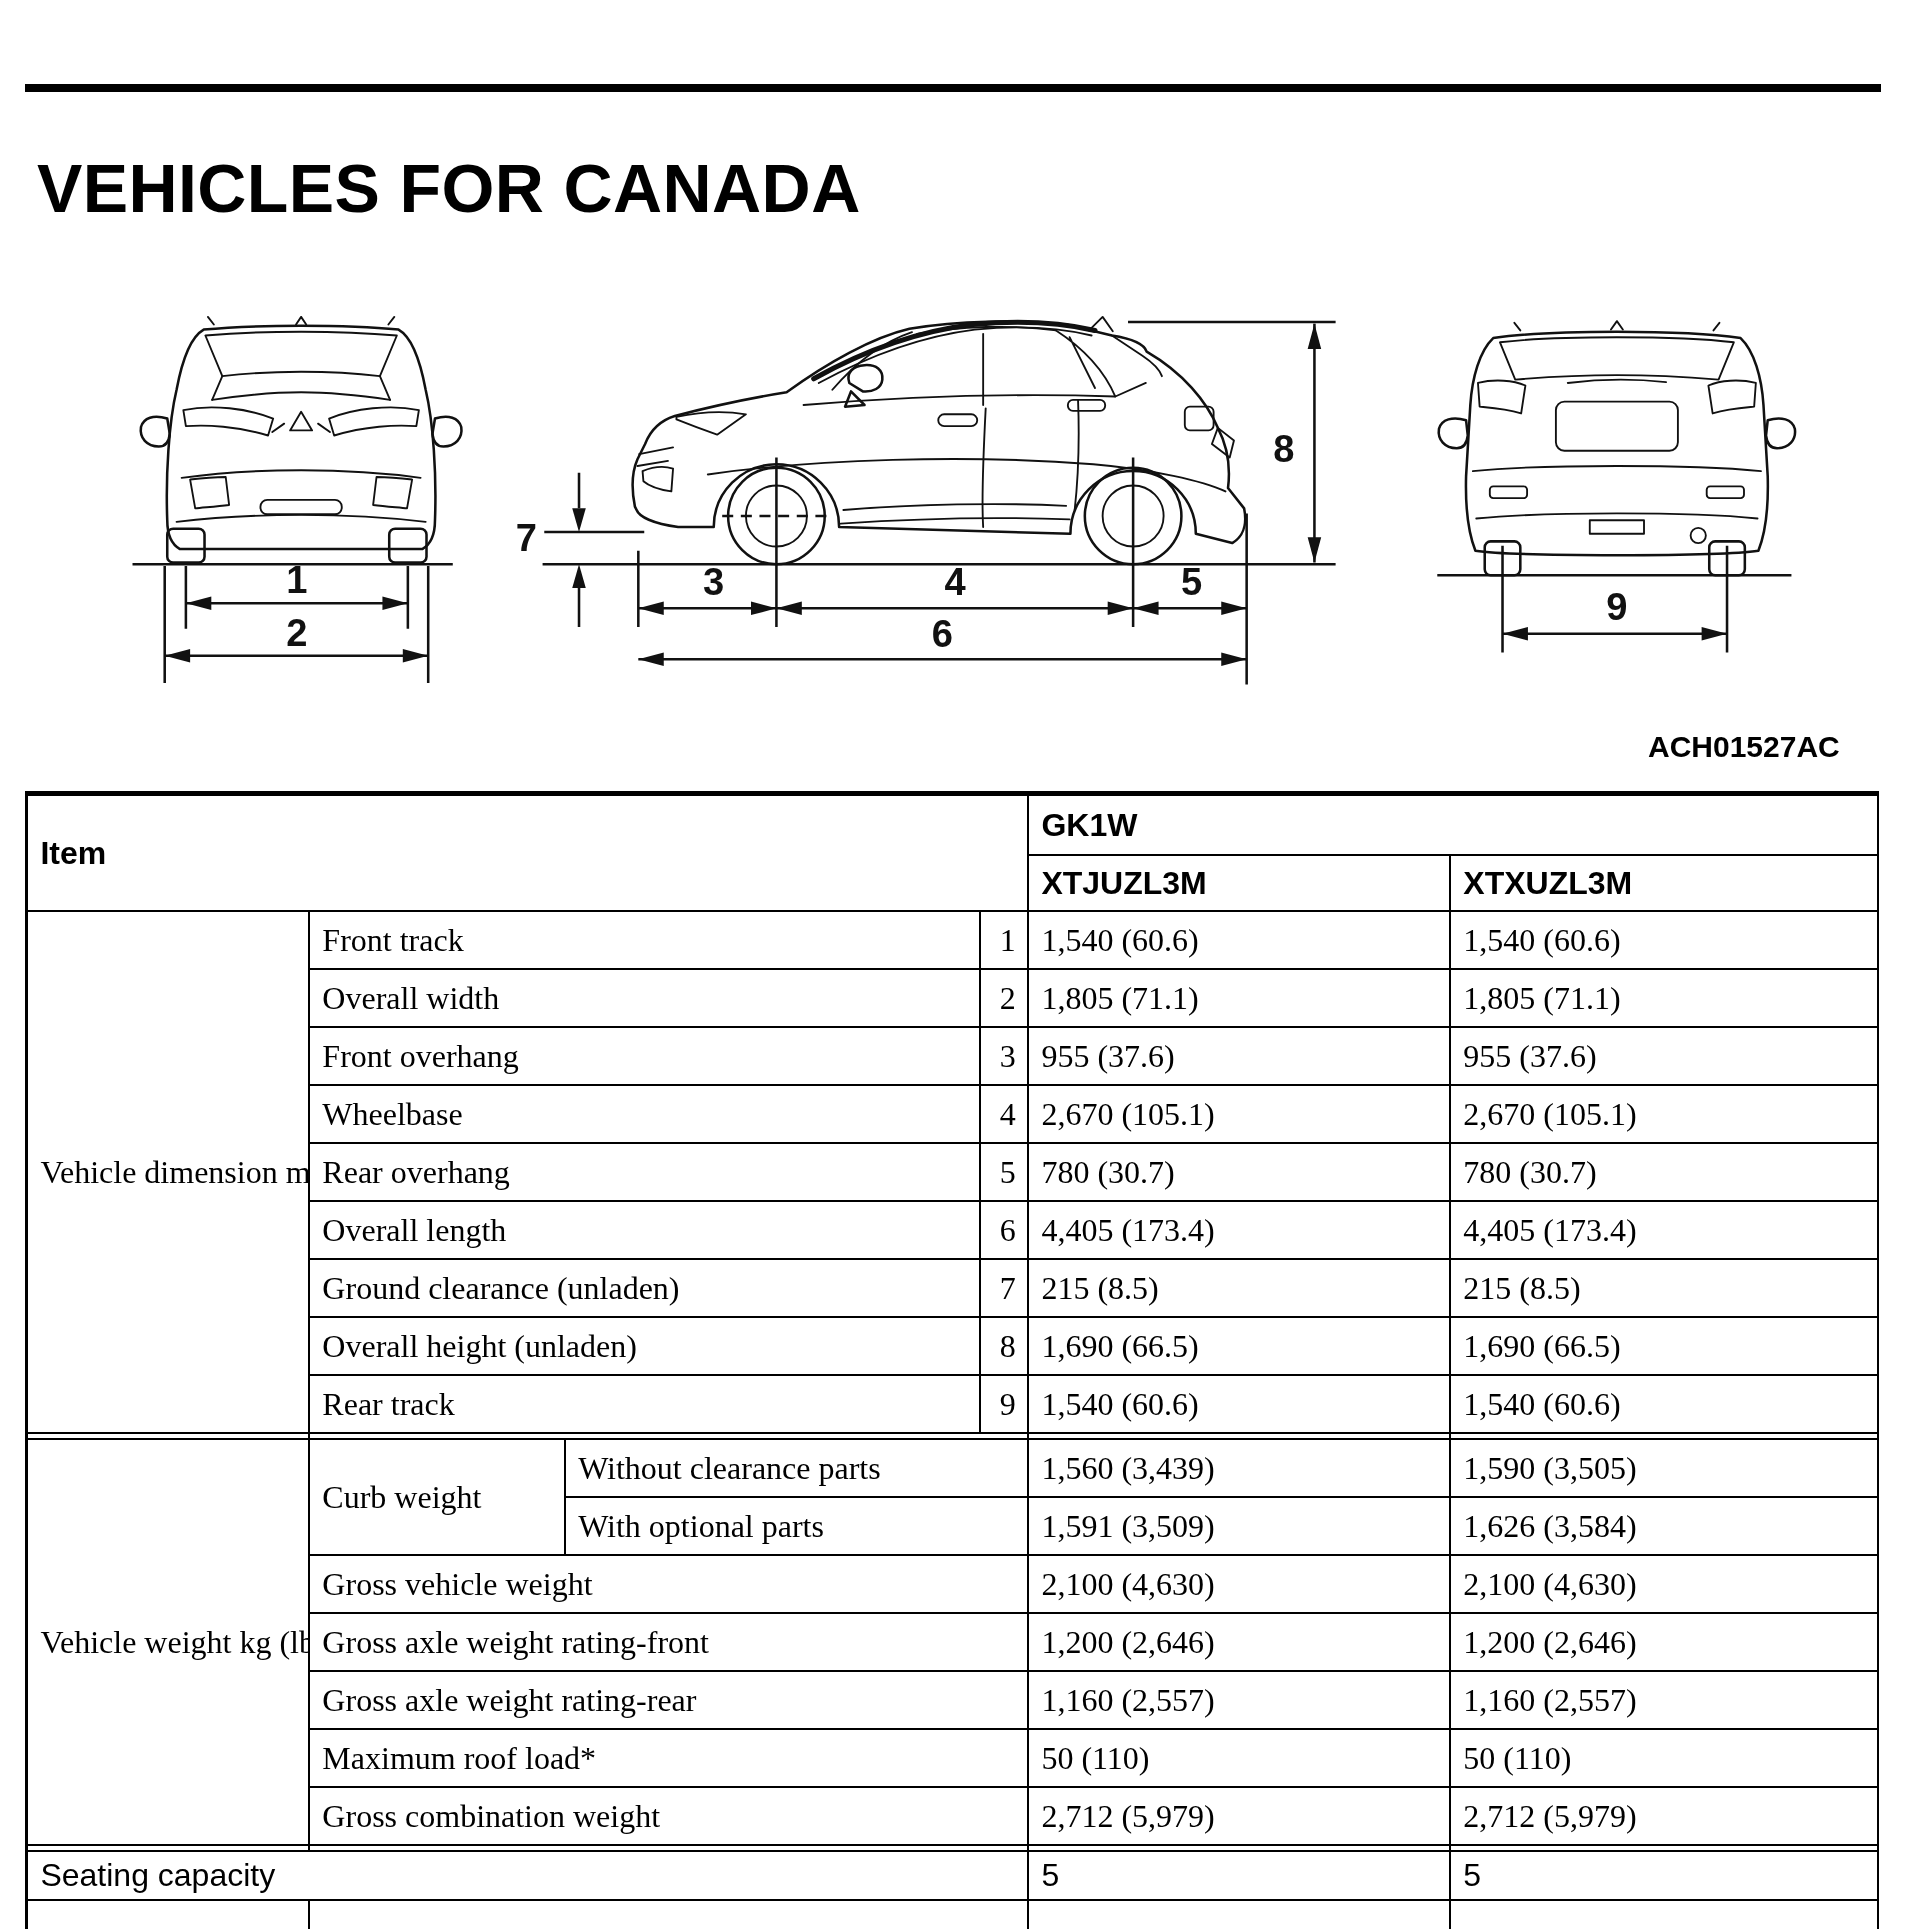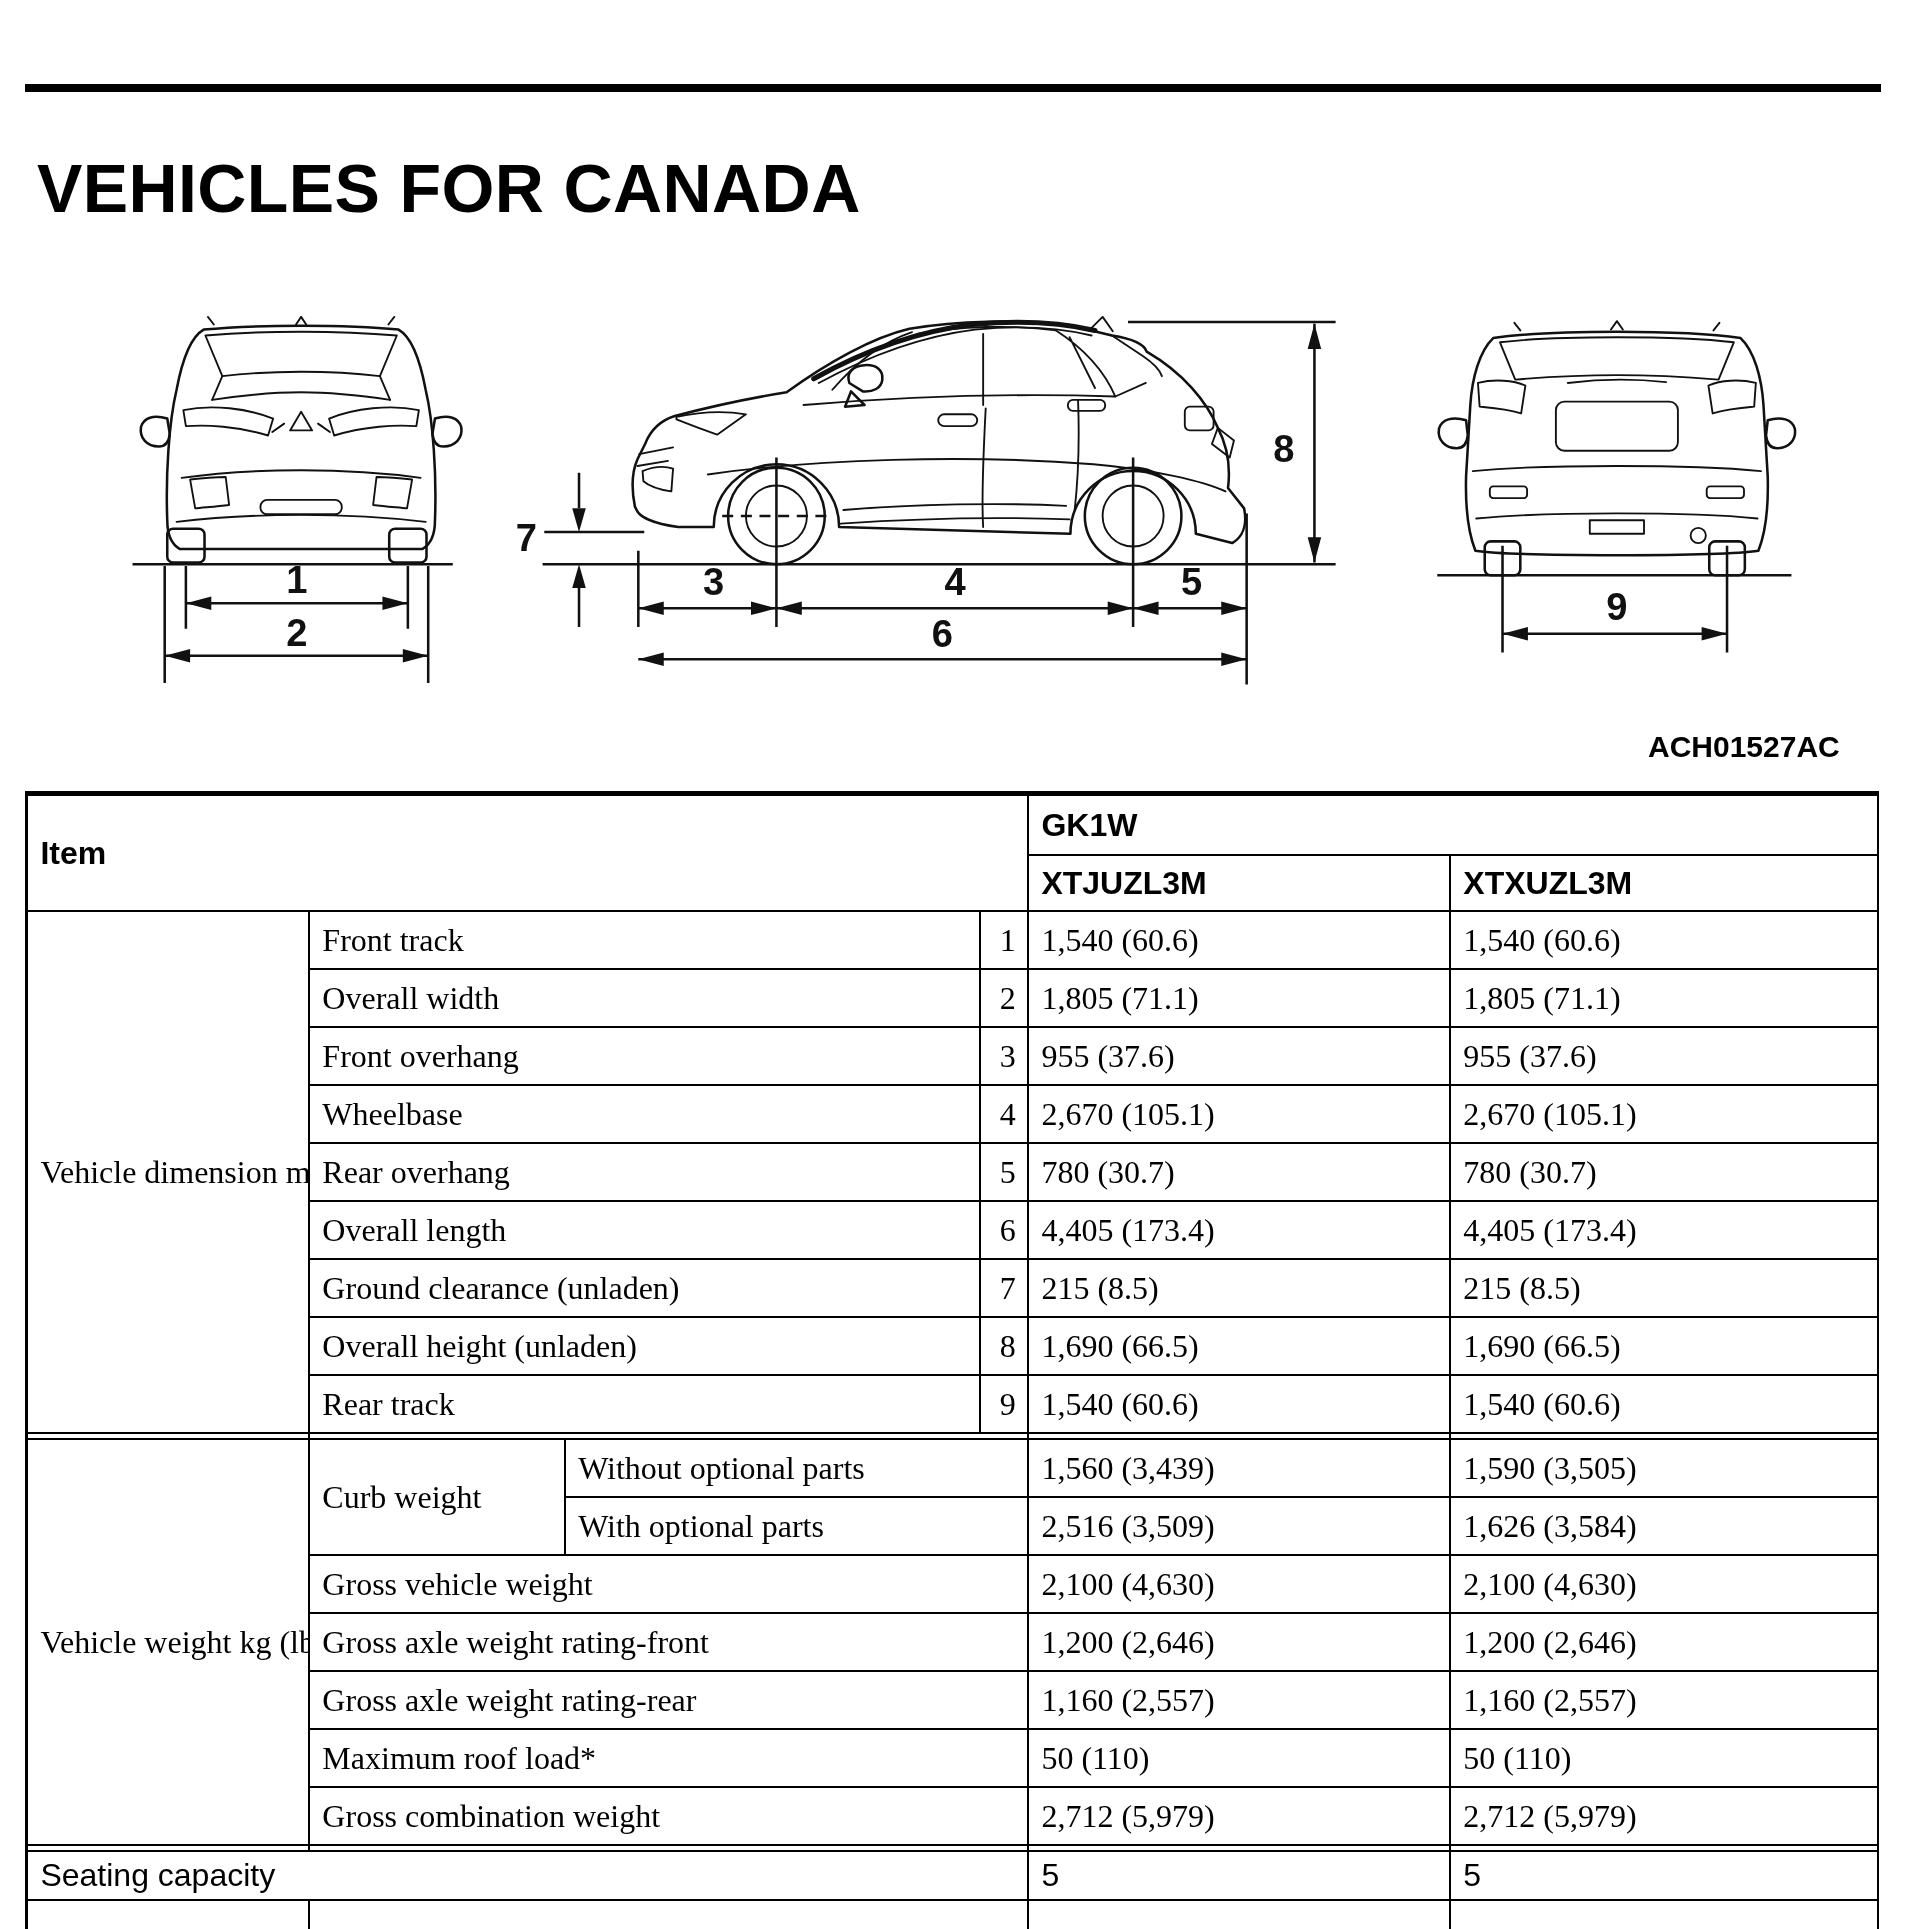--- a/index.html
+++ b/index.html
@@ -262,27 +262,27 @@
       <td></td>
         <td colspan="3"></td>
         <td></td>
         <td></td>
     </tr>
 
     <tr class="rh">
       <td class="grp" rowspan="7">Vehicle weight
 kg (lb)</td>
       <td class="curb" rowspan="2">Curb weight</td>
-      <td colspan="2">Without optional parts</td>
+      <td colspan="2">Without clearance parts</td>
       <td>1,560 (3,439)</td>
       <td>1,590 (3,505)</td>
     </tr>
     <tr class="rh">
       <td colspan="2">With optional parts</td>
-      <td>2,516 (3,509)</td>
+      <td>1,591 (3,509)</td>
       <td>1,626 (3,584)</td>
     </tr>
     <tr class="rh">
       <td colspan="3">Gross vehicle weight</td>
       <td>2,100 (4,630)</td>
       <td>2,100 (4,630)</td>
     </tr>
     <tr class="rh">
       <td colspan="3">Gross axle weight rating-front</td>
       <td>1,200 (2,646)</td>

